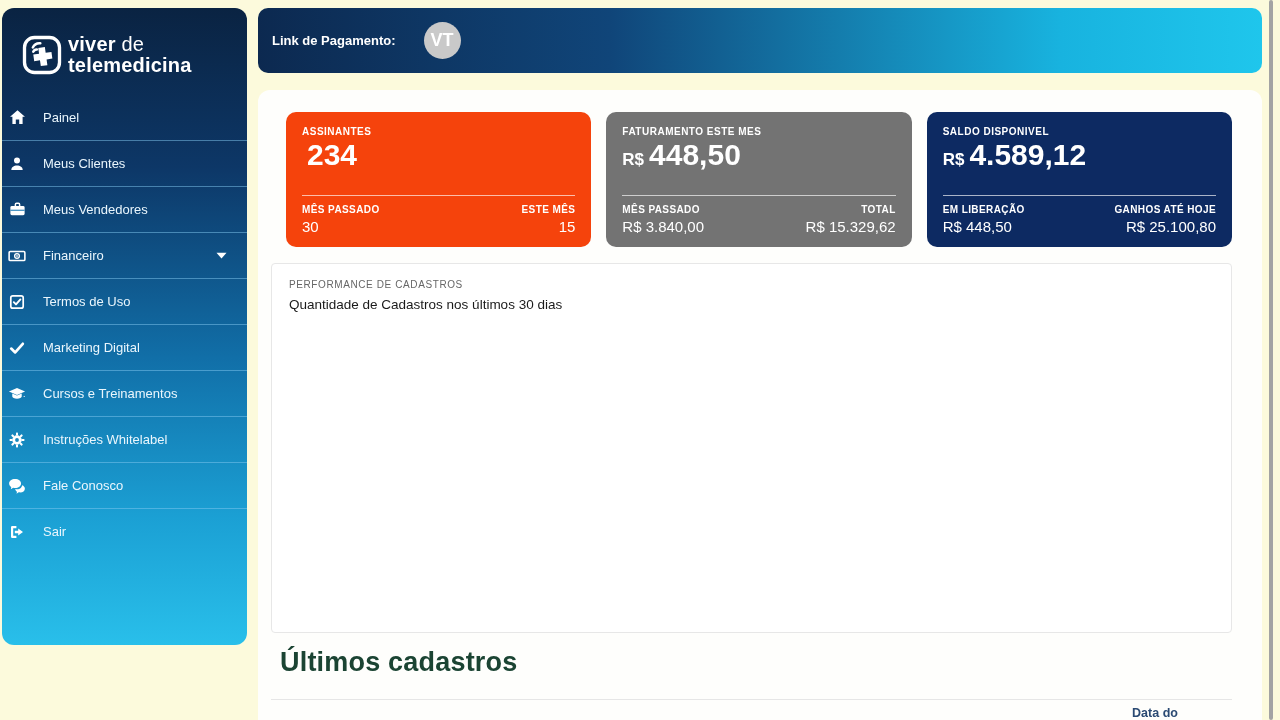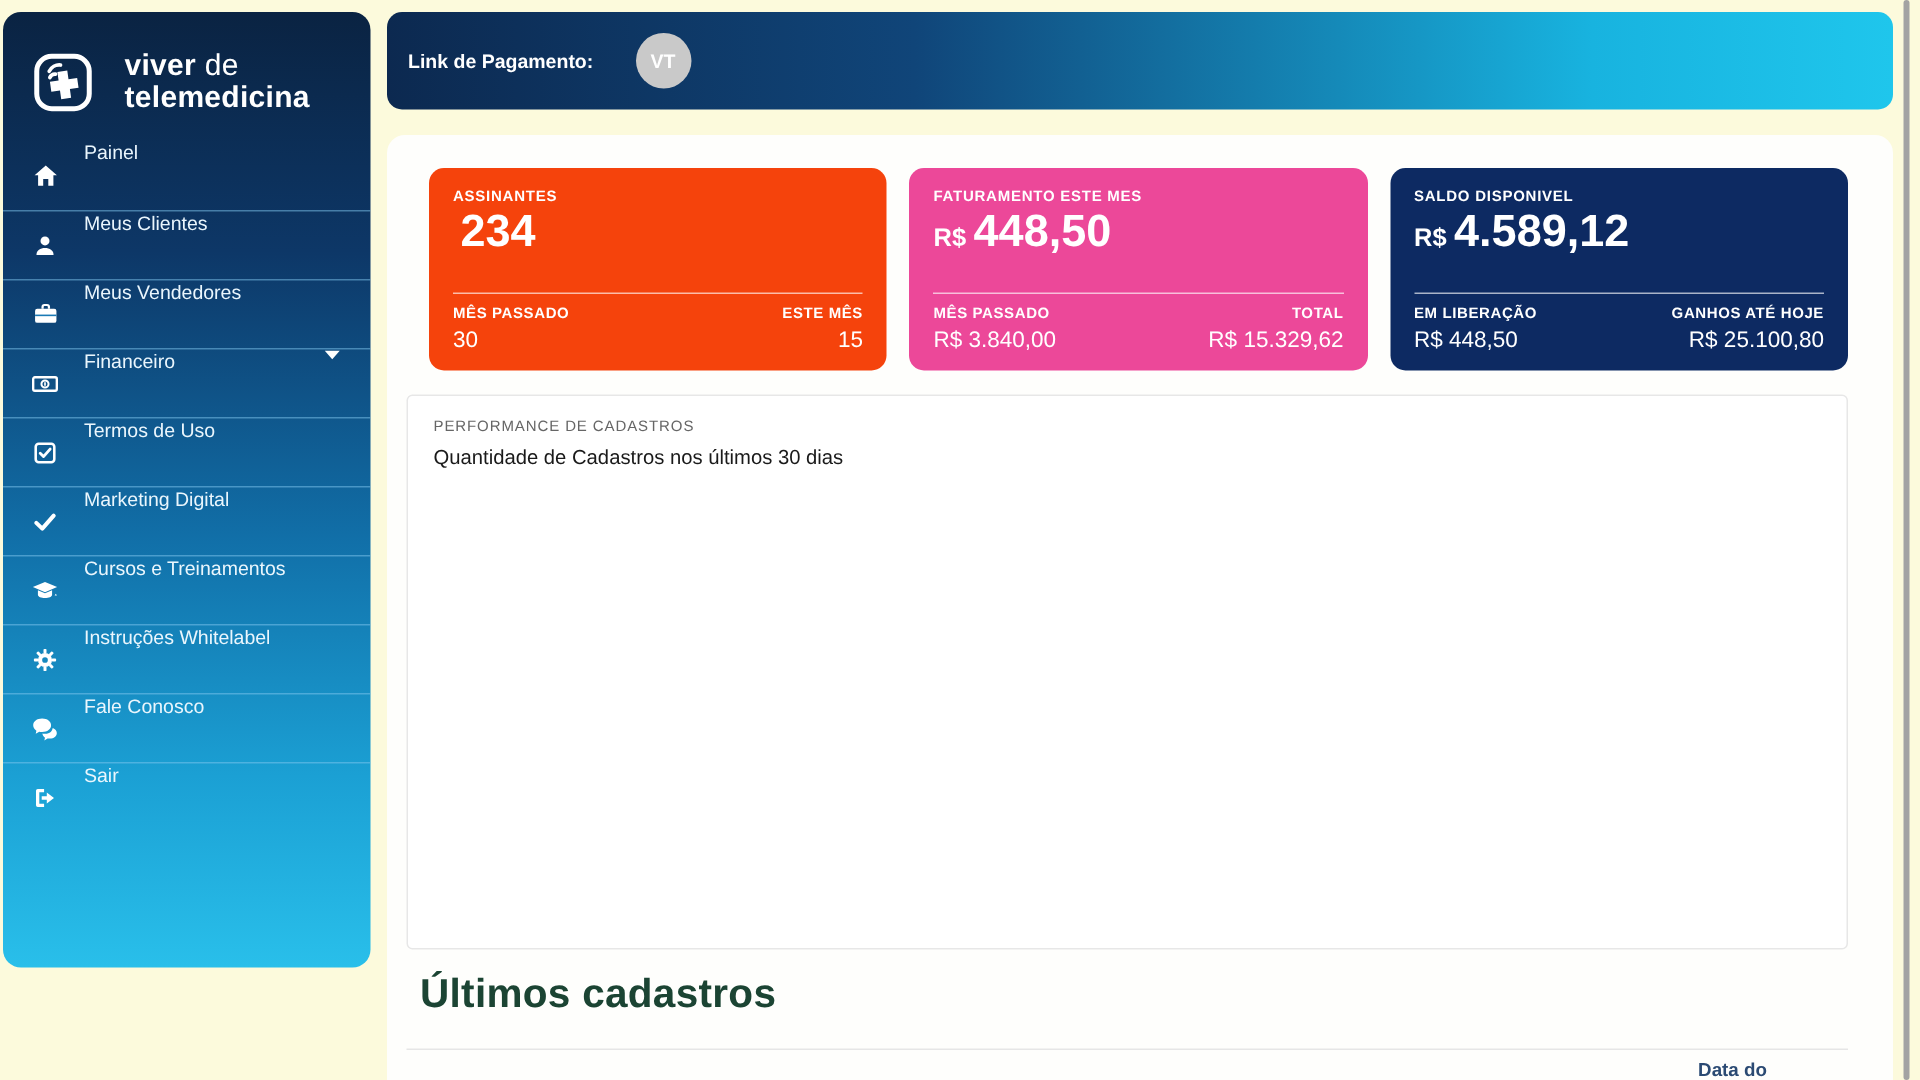--- a/index.html
+++ b/index.html
@@ -10,27 +10,27 @@
     font-family: "Liberation Sans", sans-serif;
   }
 
   
   .sidebar {
     position: absolute; left: 2px; top: 8px; width: 245px; height: 637px;
     border-radius: 12px;
     background: linear-gradient(180deg, #0A2342 0%, #0D3767 25%, #116FA8 55%, #1BA0D4 80%, #29BFEA 100%);
     overflow: hidden;
   }
-  .logo { display: flex; align-items: center; gap: 21px; padding: 26px 10px 18px 20px; }
+  .logo { display: flex; align-items: center; gap: 6px; padding: 26px 10px 18px 20px; }
   .logo-icon { flex: 0 0 auto; }
   .logo-text { color: #fff; font-size: 20px; line-height: 21px; letter-spacing: .2px; }
   .logo-text .bold { font-weight: bold; }
   .nav { }
   .nav-item {
-    height: 46px; display: flex; padding-left: 16px;
+    height: 46px; display: flex; align-items: center; padding-left: 3px;
     color: #EAF6FD; font-size: 13px; cursor: pointer;
   }
   .nav-item + .nav-item { border-top: 1px solid rgba(130,200,240,.5); }
   .nav-icon { width: 24px; margin-right: 14px; display: flex; justify-content: center; align-items: center; }
   .nav-caret { margin-left: auto; margin-right: 20px; }
 
   
   .topbar {
     position: absolute; left: 258px; top: 8px; width: 1004px; height: 65px;
     border-radius: 10px;
@@ -42,36 +42,36 @@
     flex: 1; height: 38px; background: #fff; border-radius: 8px;
     display: flex; align-items: center; padding: 0 10px;
   }
   .paylink-input {
     flex: 1; border: none; outline: none; background: transparent;
     color: #3577BC; font-size: 13px; font-weight: bold; font-family: "Liberation Sans", sans-serif;
   }
   .copy-btn { border: none; background: transparent; cursor: pointer; display: flex; padding: 2px; }
   .avatar {
     width: 37px; height: 37px; border-radius: 50%; background: #C9C9C9;
-    color: #fff; font-size: 13px; font-weight: bold;
+    color: #fff; font-size: 18px; font-weight: bold;
     display: flex; align-items: center; justify-content: center; margin-left: 14px; cursor: pointer;
   }
 
   
   .main {
     position: absolute; left: 258px; top: 90px; width: 1004px; height: 630px;
     background: #FEFEFC; border-radius: 12px 12px 0 0;
   }
   .cards { display: flex; gap: 15px; padding: 22px 30px 0 28px; }
   .card {
     flex: 1; height: 135px; border-radius: 10px; color: #fff;
     padding: 14px 16px 12px 16px; display: flex; flex-direction: column;
   }
   .card-orange { background: #F5430C; }
-  .card-blue   { background: #ec4899; }
+  .card-blue   { background: #737373; }
   .card-navy   { background: #0D2A62; }
   .card-title { font-size: 10px; font-weight: bold; letter-spacing: .5px; }
   .card-value { margin-top: 2px; font-weight: bold; font-size: 30px; line-height: 32px; }
   .card-value .currency { font-size: 17px; font-weight: bold; margin-right: 5px; }
   .card-divider { border: none; border-top: 1px solid rgba(255,255,255,.65); margin-top: auto; margin-bottom: 8px; width: 100%; }
   .card-subs { display: flex; justify-content: space-between; }
   .card-sub.right { text-align: right; }
   .sub-label { font-size: 10px; font-weight: bold; letter-spacing: .4px; }
   .sub-value { font-size: 15px; margin-top: 3px; }
 

